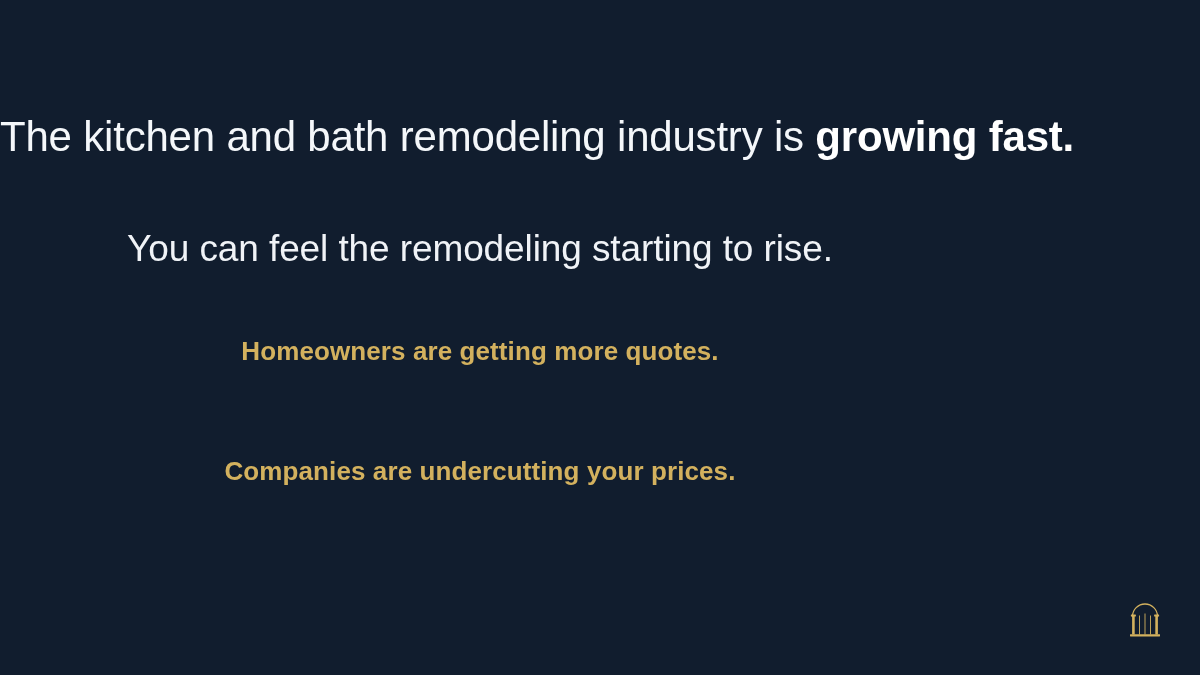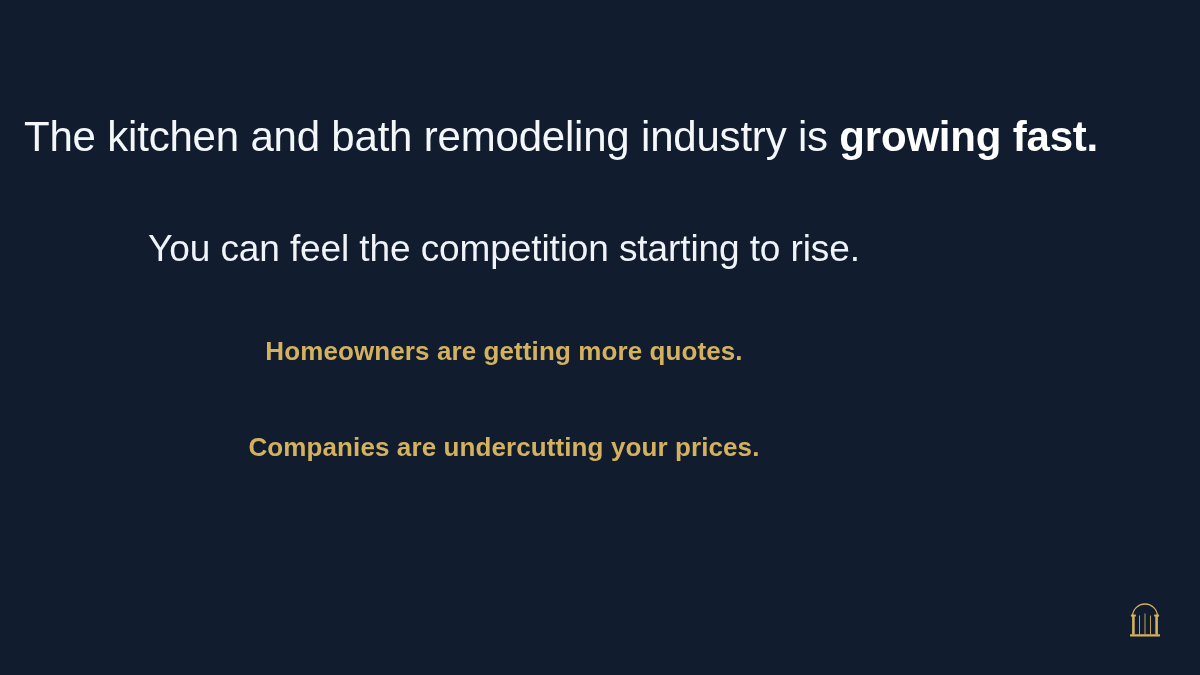--- a/index.html
+++ b/index.html
@@ -29,21 +29,20 @@
     top: 0;
     width: 1200px;
   }
 
   .line {
     width: 960px;
     text-align: center;
     white-space: nowrap;
     position: absolute;
     left: 0;
-    margin-left: 24px;
   }
 
   
   .headline {
     top: 111px;
     font-size: 42px;
     line-height: 52px;
     color: #f4f7fa;
     font-weight: 400;
     letter-spacing: -0.2px;
@@ -65,21 +64,21 @@
 
   
   .accent {
     font-size: 26px;
     line-height: 38px;
     color: #d3b15e;
     font-weight: 700;
     letter-spacing: 0.1px;
   }
   .accent-1 { top: 332px; }
-  .accent-2 { top: 428px; }
+  .accent-2 { top: 452px; }
 
   
   .brand-mark {
     position: absolute;
     left: 1124px;
     top: 602px;
     width: 42px;
     height: 42px;
   }
   .brand-mark svg {
@@ -92,21 +91,21 @@
 <body>
 
 <div class="slide">
 
   <div class="content">
 
     <div class="line headline">
       <span>The kitchen and bath remodeling industry is </span><span class="bold">growing fast.</span>
     </div>
 
-    <div class="line subhead">You can feel the competition starting to rise.</div>
+    <div class="line subhead">You can feel the remodeling starting to rise.</div>
 
     <div class="line accent accent-1">Homeowners are getting more quotes.</div>
 
     <div class="line accent accent-2">Companies are undercutting your prices.</div>
 
   </div>
 
   <div class="brand-mark">
     <svg viewBox="0 0 42 42" xmlns="http://www.w3.org/2000/svg">
 

